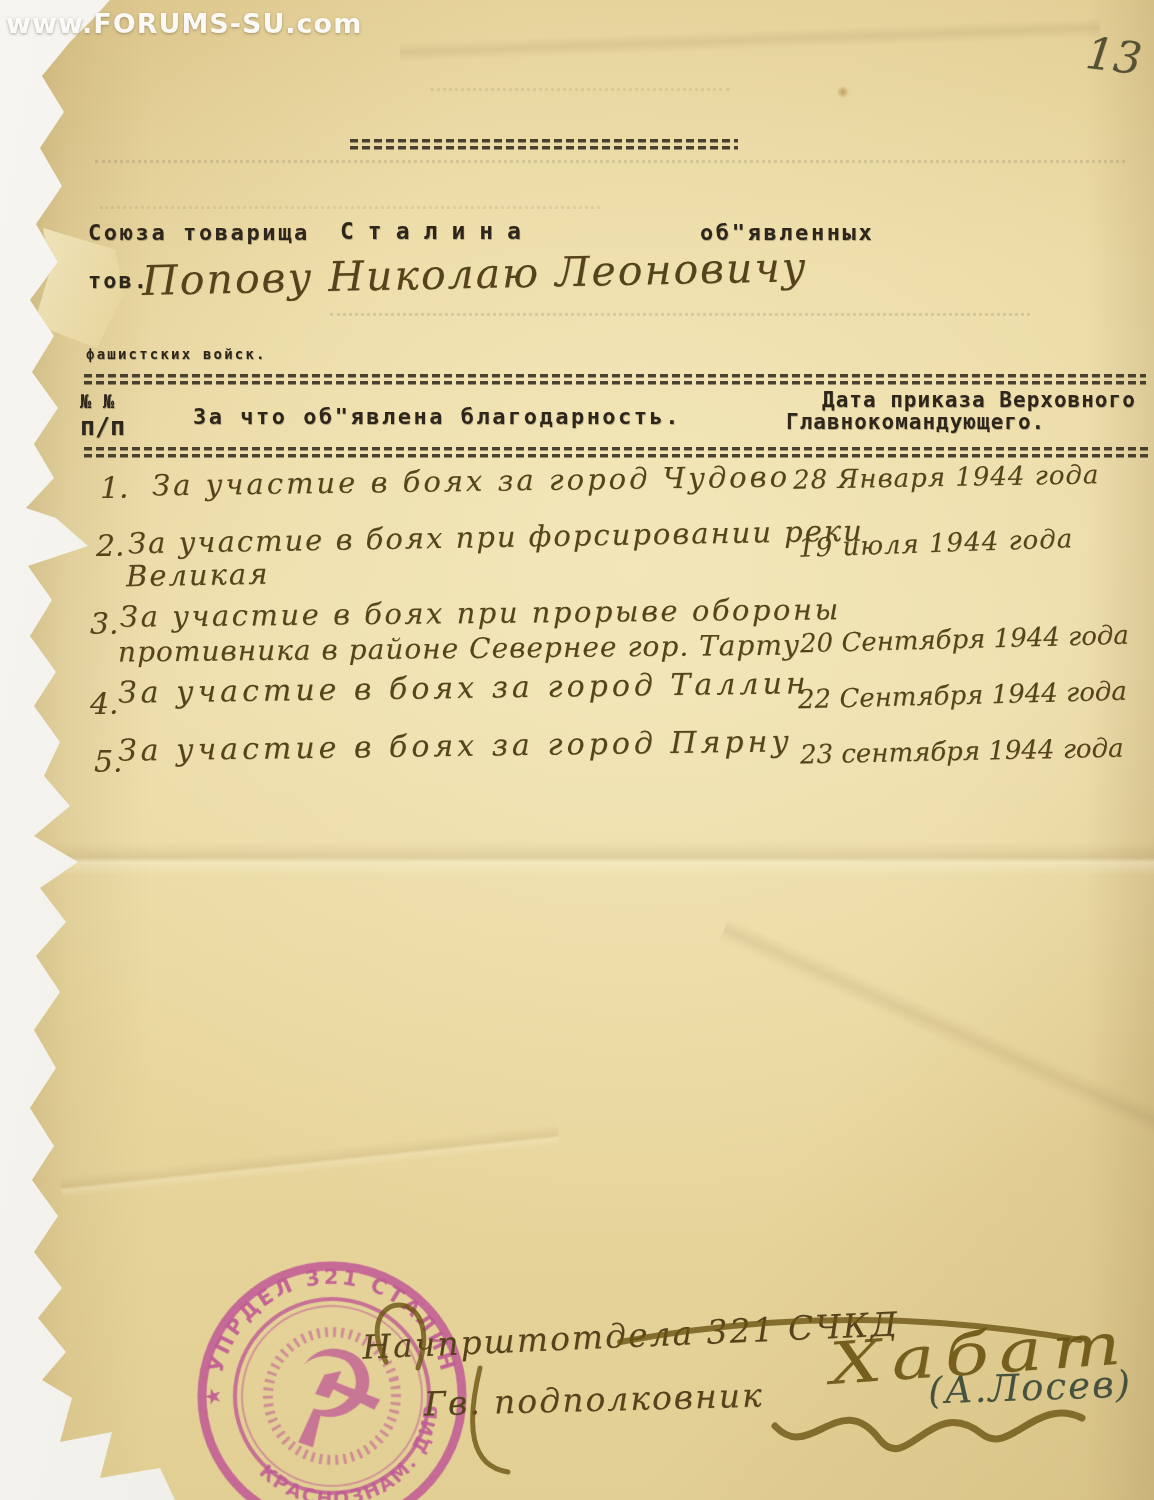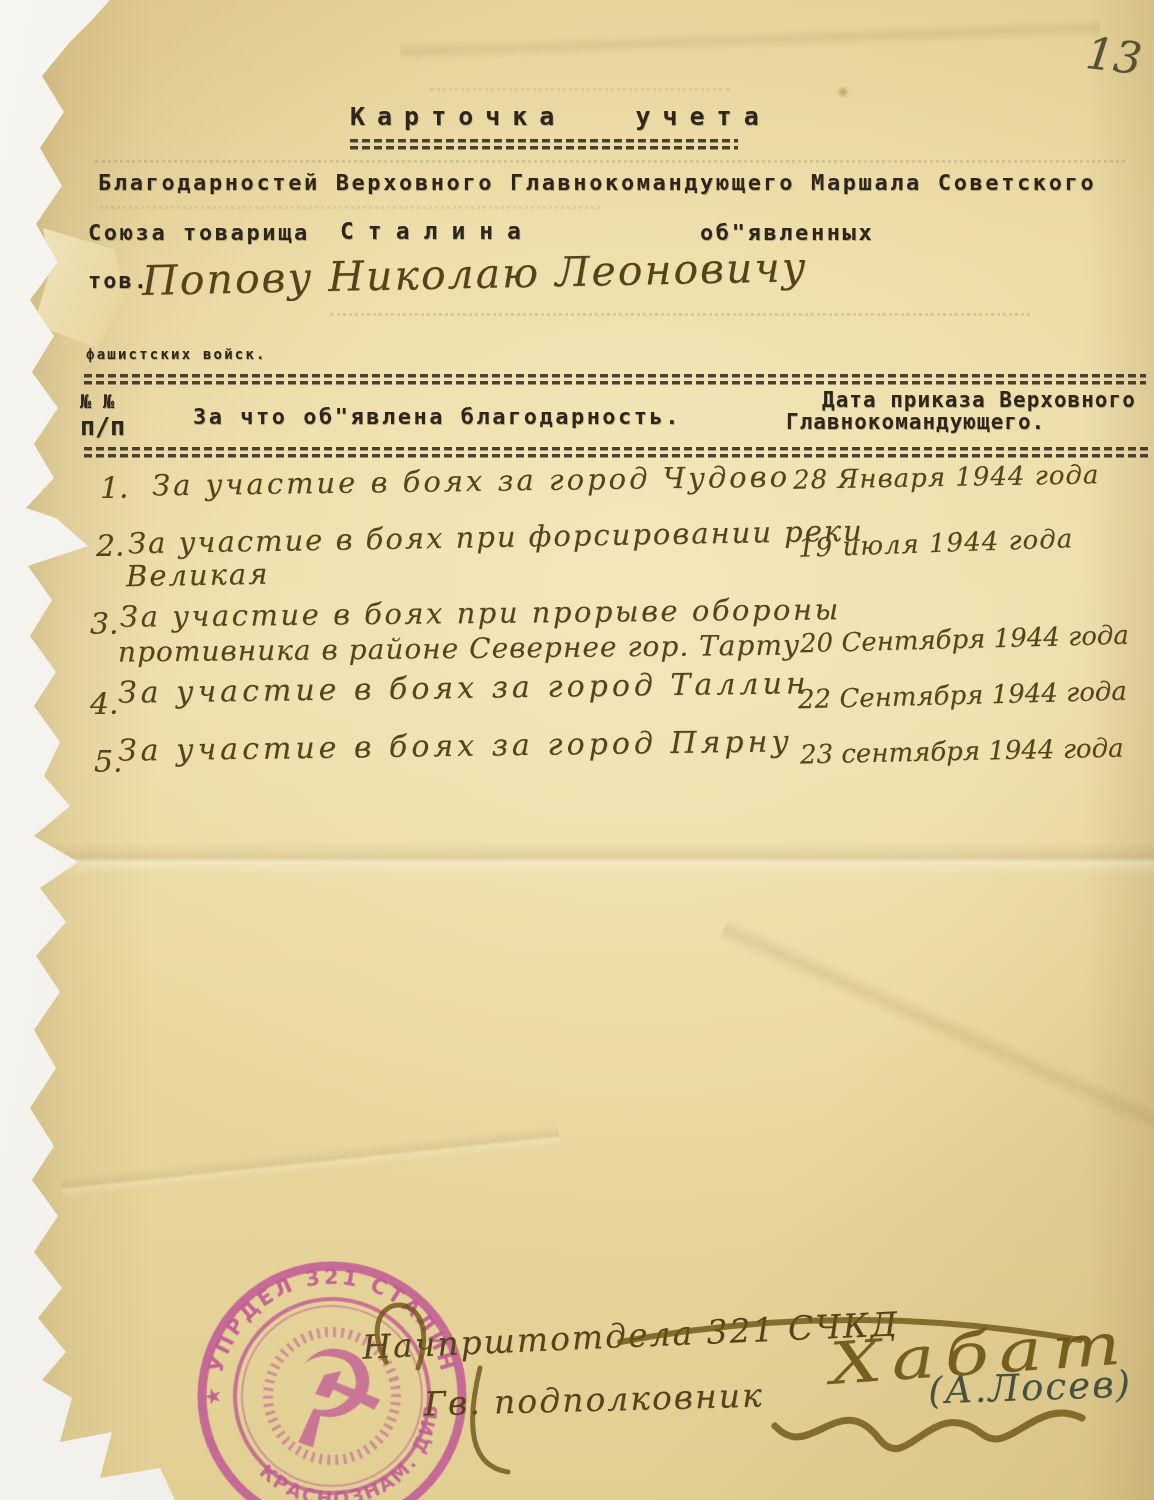--- a/index.html
+++ b/index.html
@@ -49,25 +49,23 @@
   <div class="paper">
     <div class="edgeshade"></div>
     <div class="rightshade"></div>
     <div class="flap"></div>
     <div class="crease c1"></div>
     <div class="crease c2"></div>
     <div class="crease c3"></div>
     <div class="crease c4"></div>
 
     <div class="dot" style="left:430px;top:88px;width:300px;opacity:.2"></div>
-    <span class="tw" style="left:350px;top:102px;font-size:25px;letter-spacing:12px;word-spacing:42px;">Карточка учета</span>
     <div class="sep" style="left:350px;top:139px;width:388px;"></div>
     <div class="dot" style="left:95px;top:160px;width:1030px;opacity:.3"></div>
 
-    <span class="tw" style="left:98px;top:170px;font-size:22px;letter-spacing:2.6px;">Благодарностей Верховного Главнокомандующего Маршала Советского</span>
     <div class="dot" style="left:100px;top:206px;width:500px;opacity:.2"></div>
 
     <span class="tw" style="left:88px;top:220px;font-size:22px;letter-spacing:2.6px;">Союза товарища</span>
     <span class="tw" style="left:340px;top:218px;font-size:23px;letter-spacing:14px;">Сталина</span>
     <span class="tw" style="left:700px;top:220px;font-size:22px;letter-spacing:2.6px;">об"явленных</span>
 
     <span class="tw" style="left:88px;top:268px;font-size:22px;letter-spacing:2px;">тов.</span>
     <span class="hw" style="left:142px;top:250px;font-size:41px;letter-spacing:2px;transform:rotate(-1.2deg);">Попову Николаю Леоновичу</span>
     <div class="dot" style="left:330px;top:313px;width:700px;opacity:.3"></div>
 
@@ -135,14 +133,15 @@
         <path d="M 455 150 C 490 188 520 110 560 164 C 588 198 612 118 662 158 C 690 180 716 120 762 142" stroke-width="7"></path>
       </g>
     </svg>
 
     <span class="hw z3" style="left:362px;top:1316px;font-size:33px;letter-spacing:2px;transform:rotate(-2.5deg);">Начпрштотдела 321 СЧКД</span>
     <span class="hw z3" style="left:424px;top:1380px;font-size:33px;letter-spacing:2px;transform:rotate(-1.5deg);">Гв. подполковник</span>
     <span class="hw z4" style="left:830px;top:1330px;font-size:58px;letter-spacing:8px;color:#6a5312;opacity:.9;transform:rotate(-4deg) scaleX(1.25);transform-origin:left;">Хабат</span>
     <span class="hw z4" style="left:928px;top:1366px;font-size:37px;color:#44523f;letter-spacing:2px;transform:rotate(-2deg);">(А.Лосев)</span>
   </div>
 
+  <span class="wm">www.FORUMS-SU.com</span>
   <span class="hw pageno">13</span>
 </div>
 
 </body></html>

